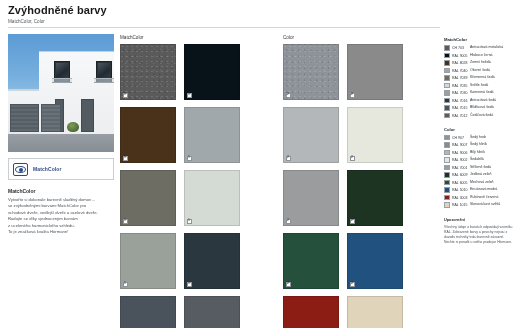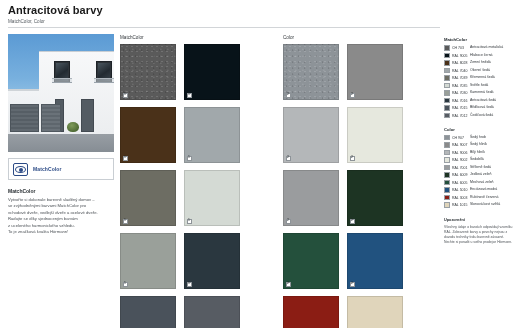--- a/index.html
+++ b/index.html
@@ -257,21 +257,21 @@
     line-height: 5px;
     white-space: pre-line;
   }
 </style>
 </head>
 <body>
 
 <div id="page">
 
   <div class="hdr">
-    <div class="hdr-title">Antracitová barvy</div>
+    <div class="hdr-title">Zvýhodněné barvy</div>
     <div class="hdr-sub">MatchColor, Color</div>
   </div>
   <div class="hdr-rule"></div>
 
   <div class="left-col">
 
     <div class="house-photo">
       <div class="sky"></div>
       <div class="driveway"></div>
       <div class="house-left-roof"></div>

